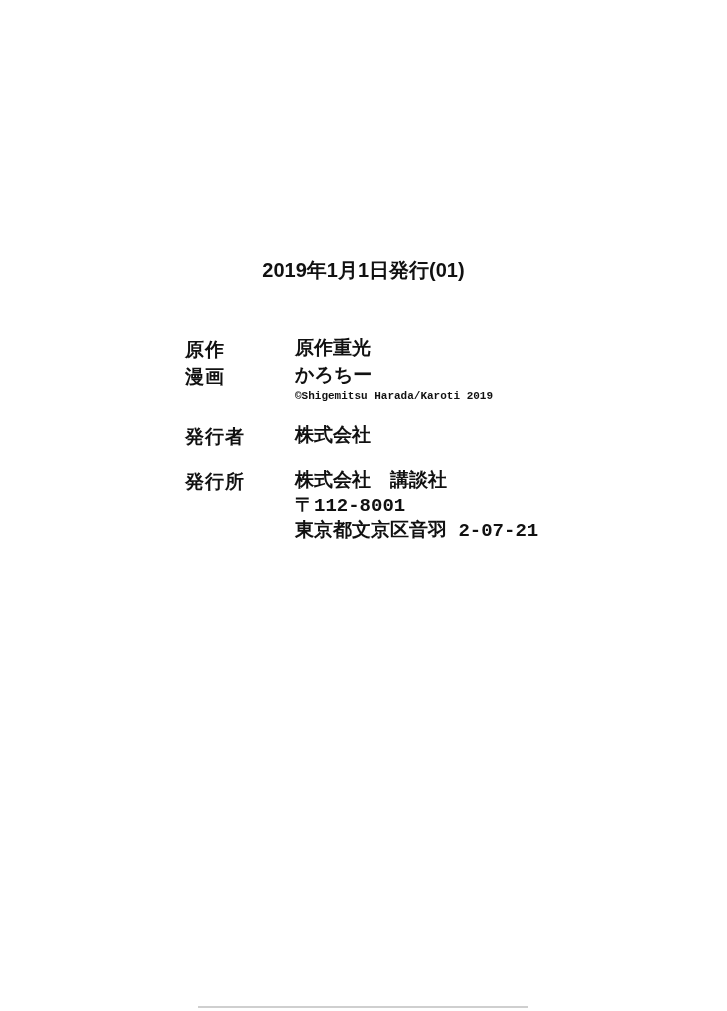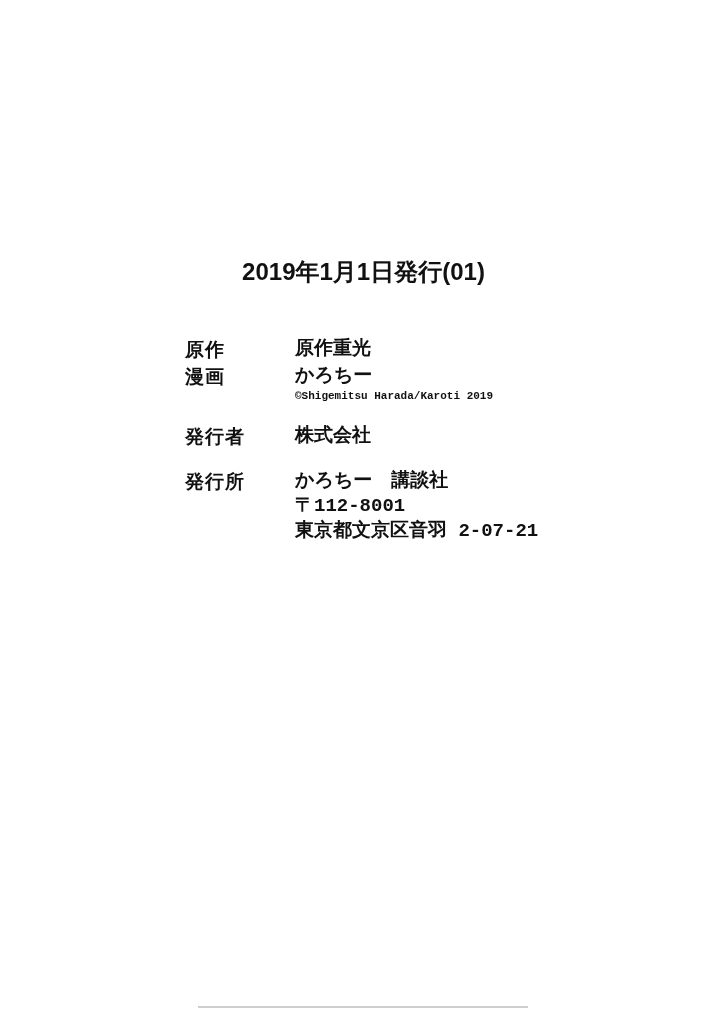--- a/index.html
+++ b/index.html
@@ -35,21 +35,21 @@
     line-height: 1.2;
     white-space: nowrap;
   }
 
   .colophon-date {
     position: absolute;
     top: 258px;
     left: 0;
     width: 727px;
     text-align: center;
-    font-size: 24px;
+    font-size: 20px;
     font-weight: bold;
     letter-spacing: 0px;
     line-height: 1.2;
     white-space: nowrap;
   }
 
   .credits {
     position: absolute;
     top: 337px;
     left: 0;
@@ -136,21 +136,21 @@
       <div class="credit-values row-indent-values">
         <span class="line">株式会社</span>
       </div>
     </div>
 
     <div class="gap-medium"></div>
 
     <div class="credit-row">
       <div class="credit-label">発行所</div>
       <div class="credit-values row-indent-values">
-        <span class="line">かろちー　講談社</span>
+        <span class="line">株式会社　講談社</span>
         <span class="line">〒112-8001</span>
         <span class="line">東京都文京区音羽 2-07-21</span>
       </div>
     </div>
 
   </div>
 
   <div class="bottom-rule"></div>
 
 </div>

